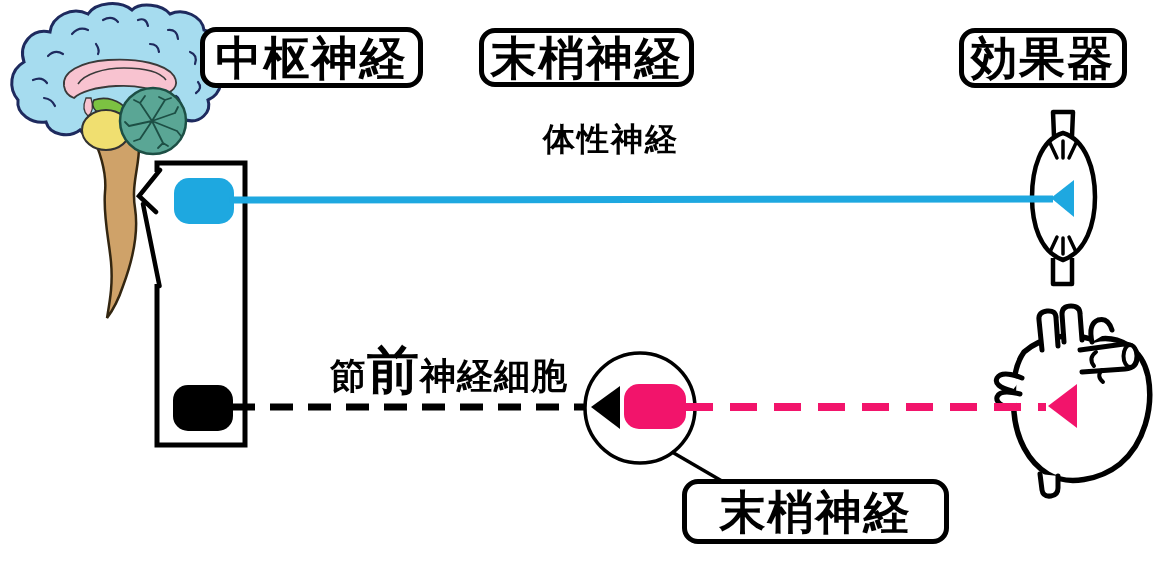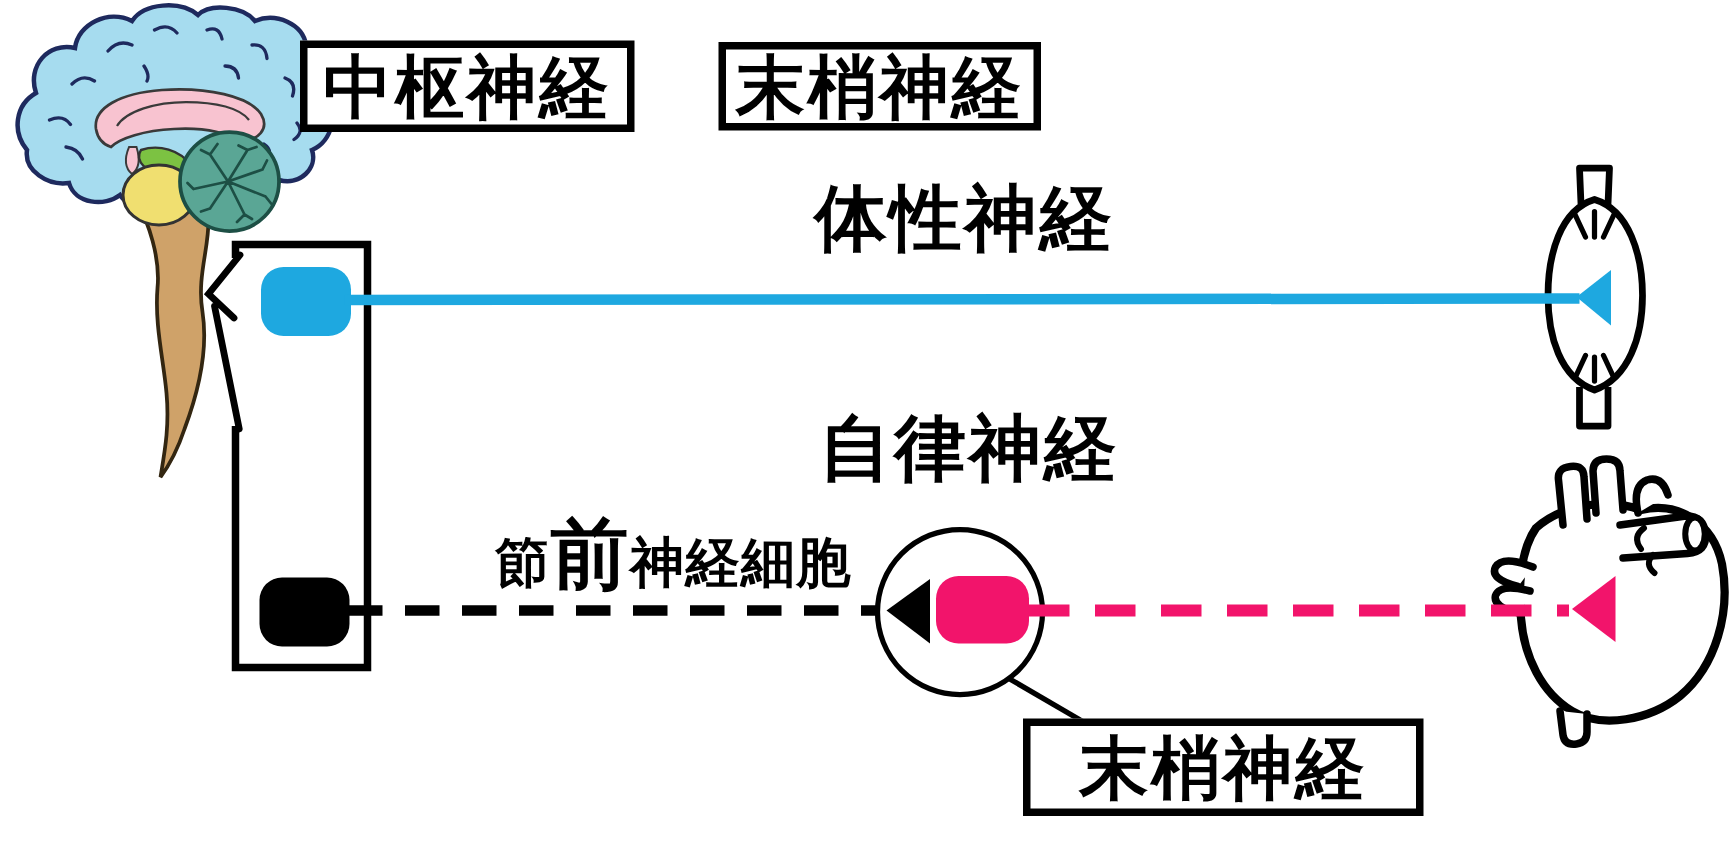--- a/index.html
+++ b/index.html
@@ -1,23 +1,23 @@
 <!DOCTYPE html>
 <html><head>
 <meta charset="utf-8">
 <style>
   html,body{margin:0;padding:0;background:#fff;}
   #canvas{position:relative;width:1156px;height:562px;background:#fff;overflow:hidden;
           font-family:"Liberation Sans","DejaVu Sans",sans-serif;color:#000;}
   svg{position:absolute;left:0;top:0;}
   .lbl{position:absolute;font-weight:700;line-height:1;white-space:nowrap;color:#000;
-       font-family:"Liberation Sans","DejaVu Sans",sans-serif;}
+       font-family:"Liberation Sans","DejaVu Sans",sans-serif;border-radius:16px;}
   .boxed{border:5px solid #000;background:#fff;display:flex;align-items:center;
          justify-content:center;box-sizing:border-box;font-size:46px;letter-spacing:2px;}
-  .free{font-size:48px;letter-spacing:2px;}
+  .free{font-size:32px;letter-spacing:2px;}
   .mixed{font-size:36px;letter-spacing:1px;text-align:center;}
   .mixed .big{font-size:52px;}
   .pink{color:#f2146b;}
   #lbl-cns{left:200px;top:27px;width:223px;height:61px;}
   #lbl-pns{left:479px;top:28px;width:215px;height:59px;}
   #lbl-effector{left:959px;top:28px;width:168px;height:60px;}
   #lbl-somatic{left:543px;top:123px;}
   #lbl-autonomic{left:546px;top:276px;}
   #lbl-pre{left:330px;top:344px;}
   #lbl-post{left:746px;top:338px;}
@@ -117,23 +117,25 @@
     <line x1="672" y1="452" x2="727" y2="484" stroke="#000000" stroke-width="3.5"></line>
   </g>
 </svg>
 
   <div class="lbl boxed" id="lbl-cns">
     <span>中枢神経</span>
   </div>
   <div class="lbl boxed" id="lbl-pns">
     <span>末梢神経</span>
   </div>
+  <div class="lbl boxed" id="lbl-effector">
+    <span>効果器</span>
+  </div>
 
   <div class="lbl free" id="lbl-somatic">体性神経</div>
-  <div class="lbl free" id="lbl-autonomic">自律神経</div>
 
   <div class="lbl mixed" id="lbl-pre">
     <span>節</span><span class="big">前</span><span>神経細胞</span>
   </div>
 
 
   <div class="lbl boxed" id="lbl-ganglion">
     <span>末梢神経</span>
   </div>
 

